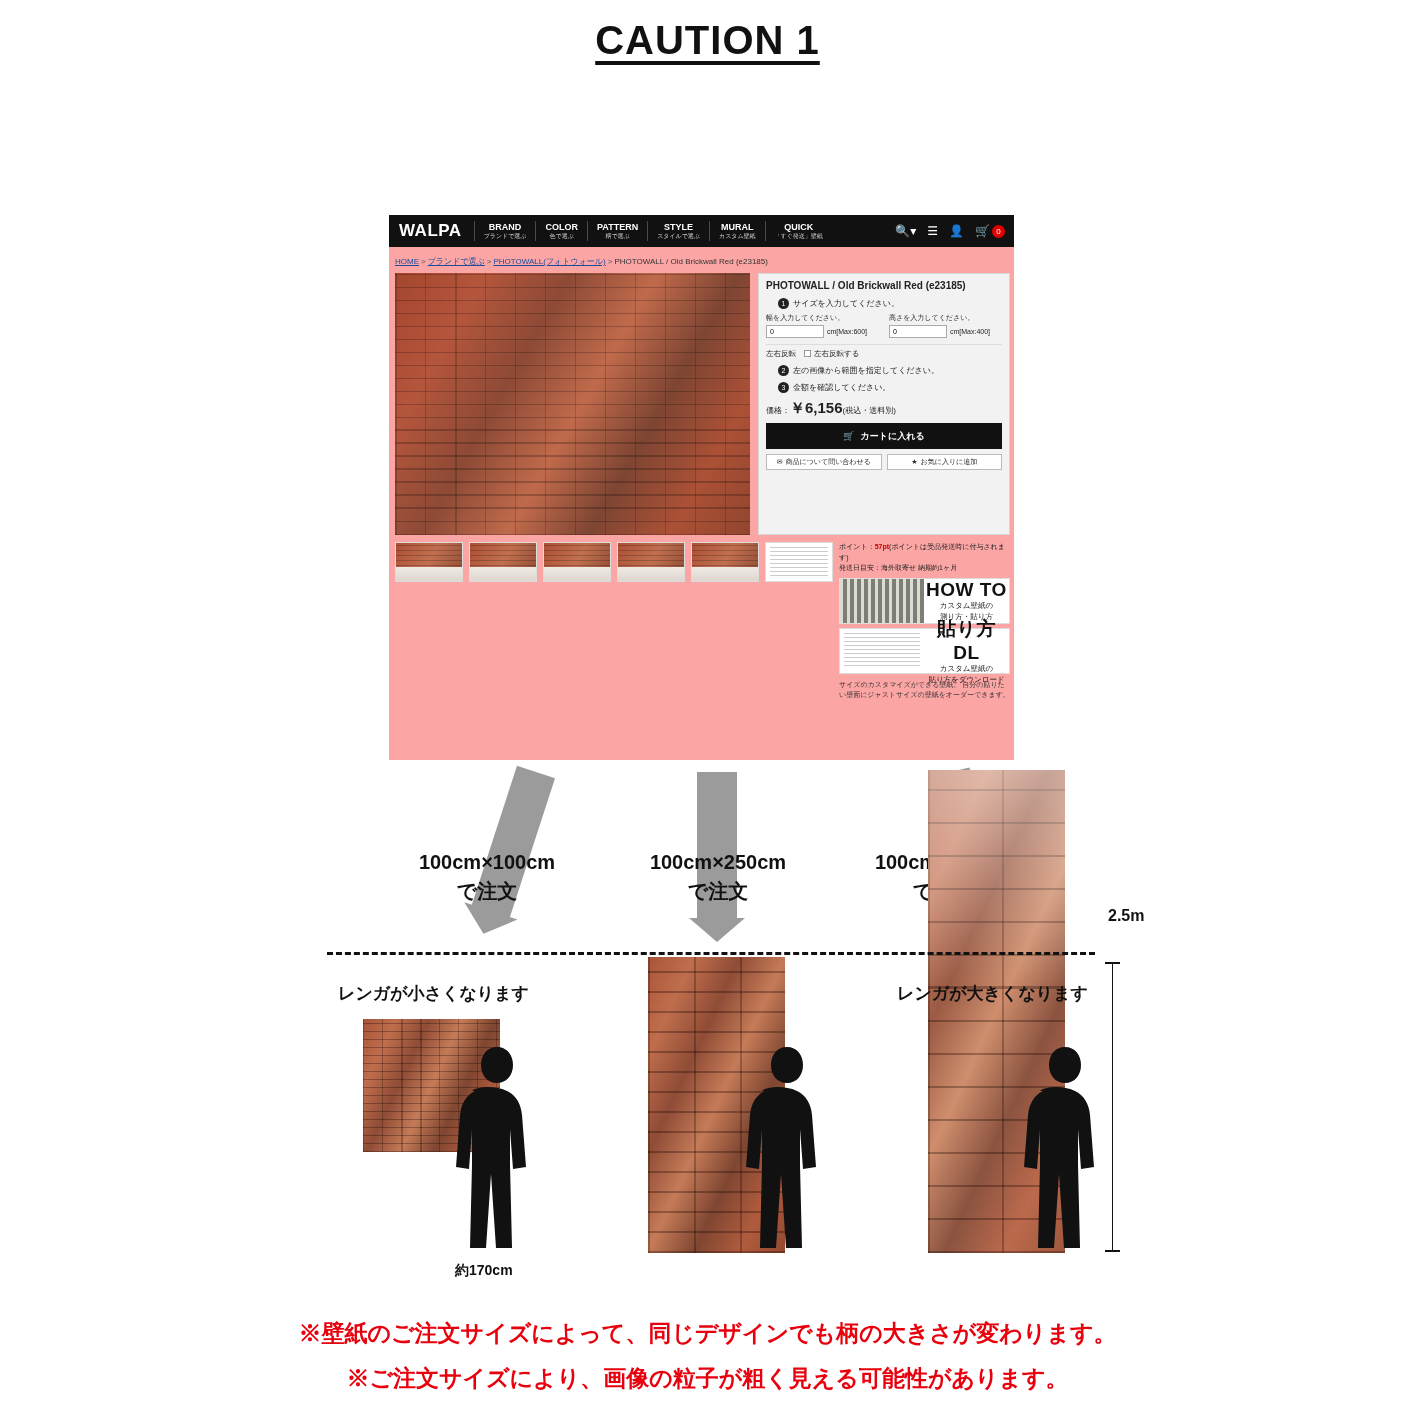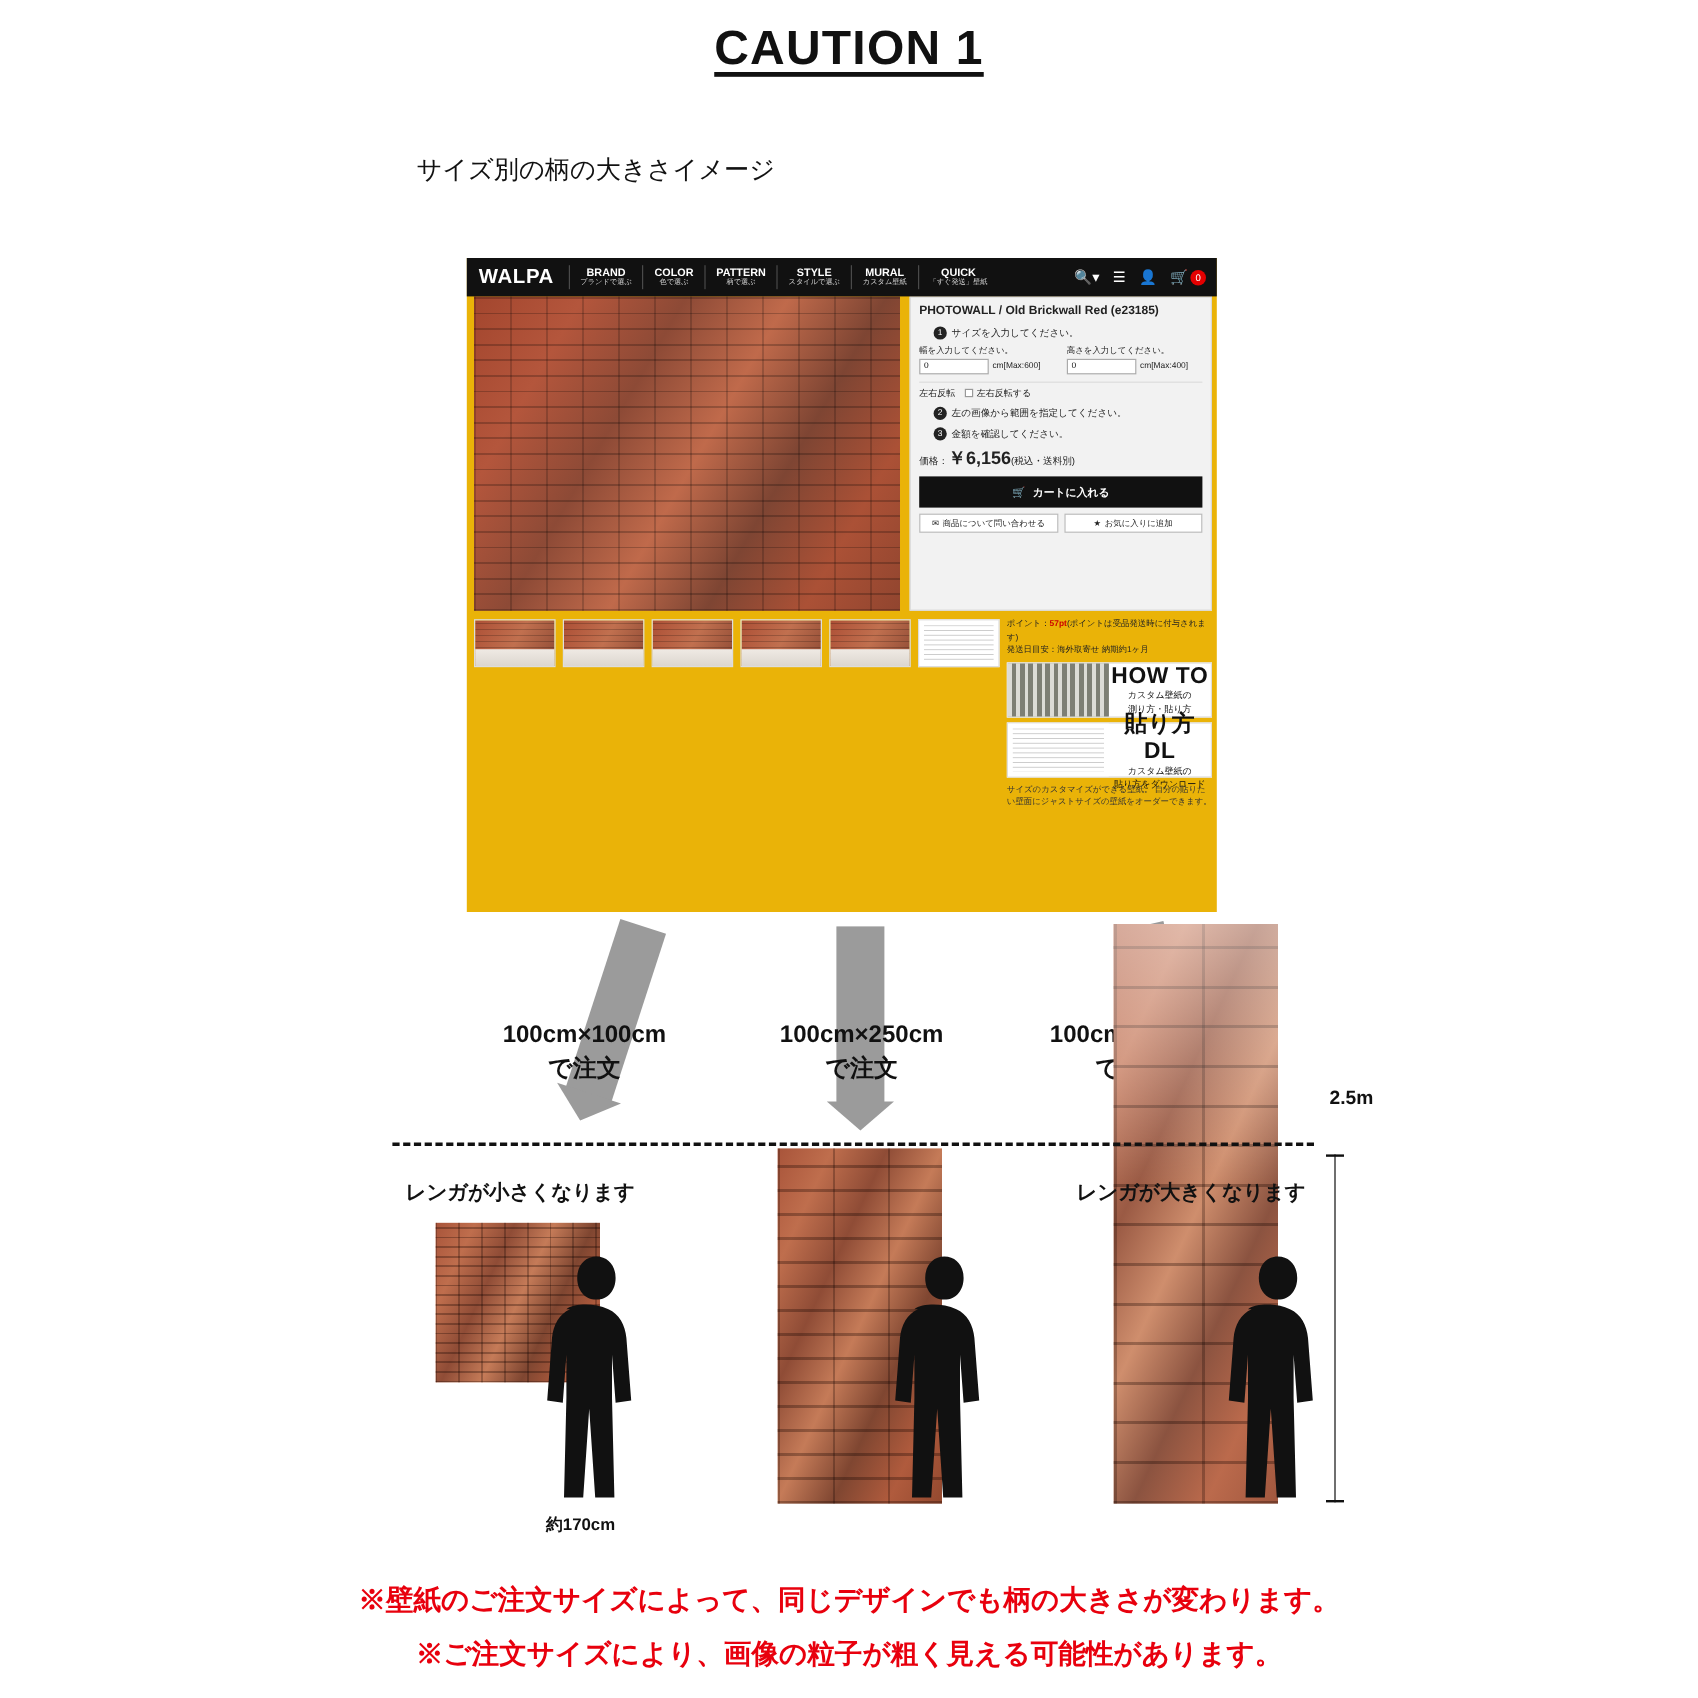--- a/index.html
+++ b/index.html
@@ -26,21 +26,21 @@
   .intro {
     position:absolute; top:126px; left:347px;
     font-size:21px; line-height:1.55; color:#111;
   }
   .intro div + div { margin-left:20px; }
 
   
   .shot {
     position:absolute; left:389px; top:215px;
     width:625px; height:545px;
-    background:#eab308;
+    background:#fca5a5;
   }
 
   
   .shot-header {
     position:relative;
     height:32px;
     background:#111;
     color:#fff;
     display:flex; align-items:center;
   }
@@ -271,21 +271,20 @@
     position:absolute; left:455px; top:1262px;
     font-size:14px; font-weight:bold;
   }
 </style>
 </head>
 <body>
 
 <div class="caution-title">CAUTION 1</div>
 
 <div class="intro">
-  <div>サイズ別の柄の大きさイメージ</div>
 </div>
 
 <div class="shot">
 
   <div class="shot-header">
     <div class="logo">WALPA</div>
     <div class="nav">
       <div class="nav-item">
         <span class="t1">BRAND</span>
         <span class="t2">ブランドで選ぶ</span>
@@ -315,20 +314,23 @@
       <span class="hicon">🔍▾</span>
       <span class="hicon">☰</span>
       <span class="hicon">👤</span>
       <span class="cart-wrap">
         <span class="hicon">🛒</span>
         <span class="cart-badge">0</span>
       </span>
     </div>
   </div>
 
+  <div class="breadcrumb">
+    <a>HOME</a><span class="sep">&gt;</span><a>ブランドで選ぶ</a><span class="sep">&gt;</span><a>PHOTOWALL(フォトウォール)</a><span class="sep">&gt;</span><span>PHOTOWALL / Old Brickwall Red (e23185)</span>
+  </div>
 
   <div class="shot-main">
     <div class="brick-main"></div>
 
     <div class="panel">
       <h3>PHOTOWALL / Old Brickwall Red (e23185)</h3>
 
       <div class="step">
         <span class="num">1</span>
         <span>サイズを入力してください。</span>

